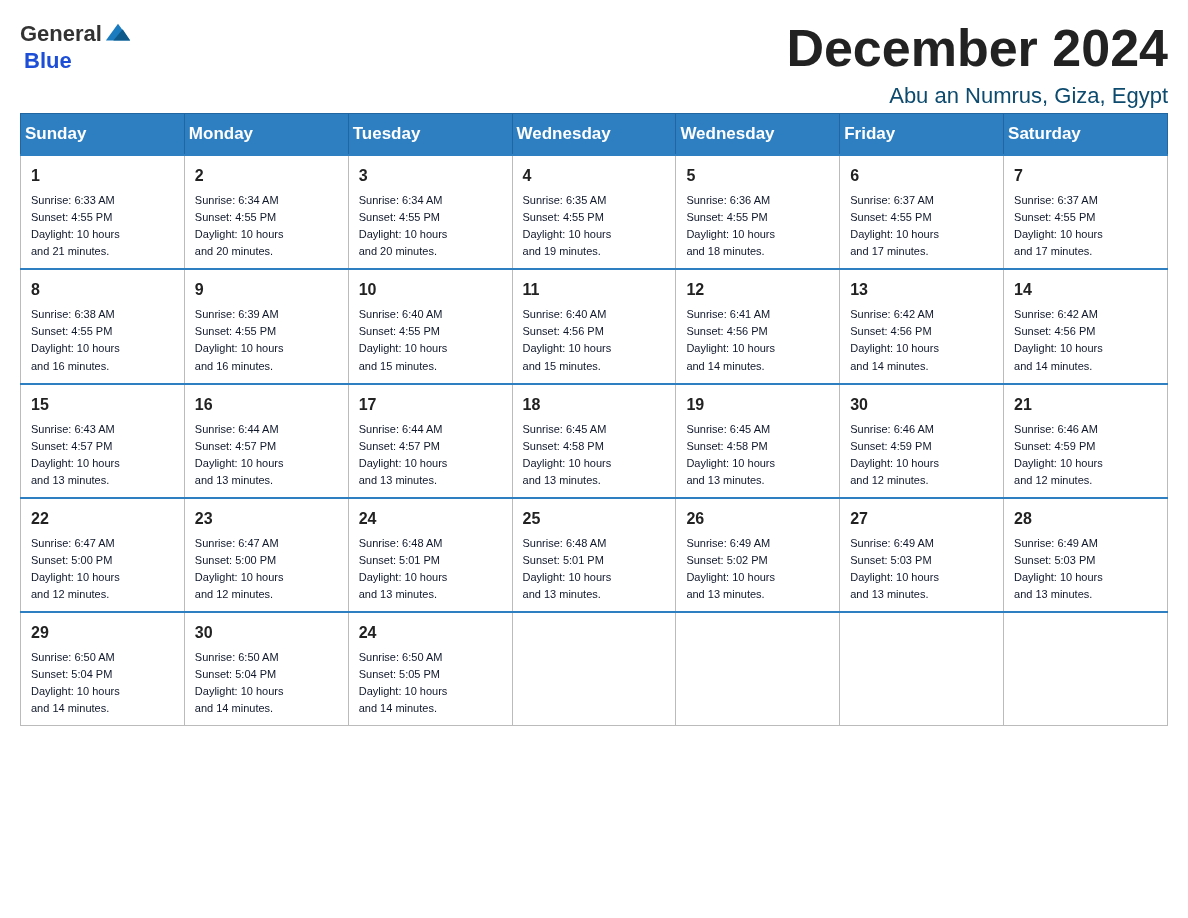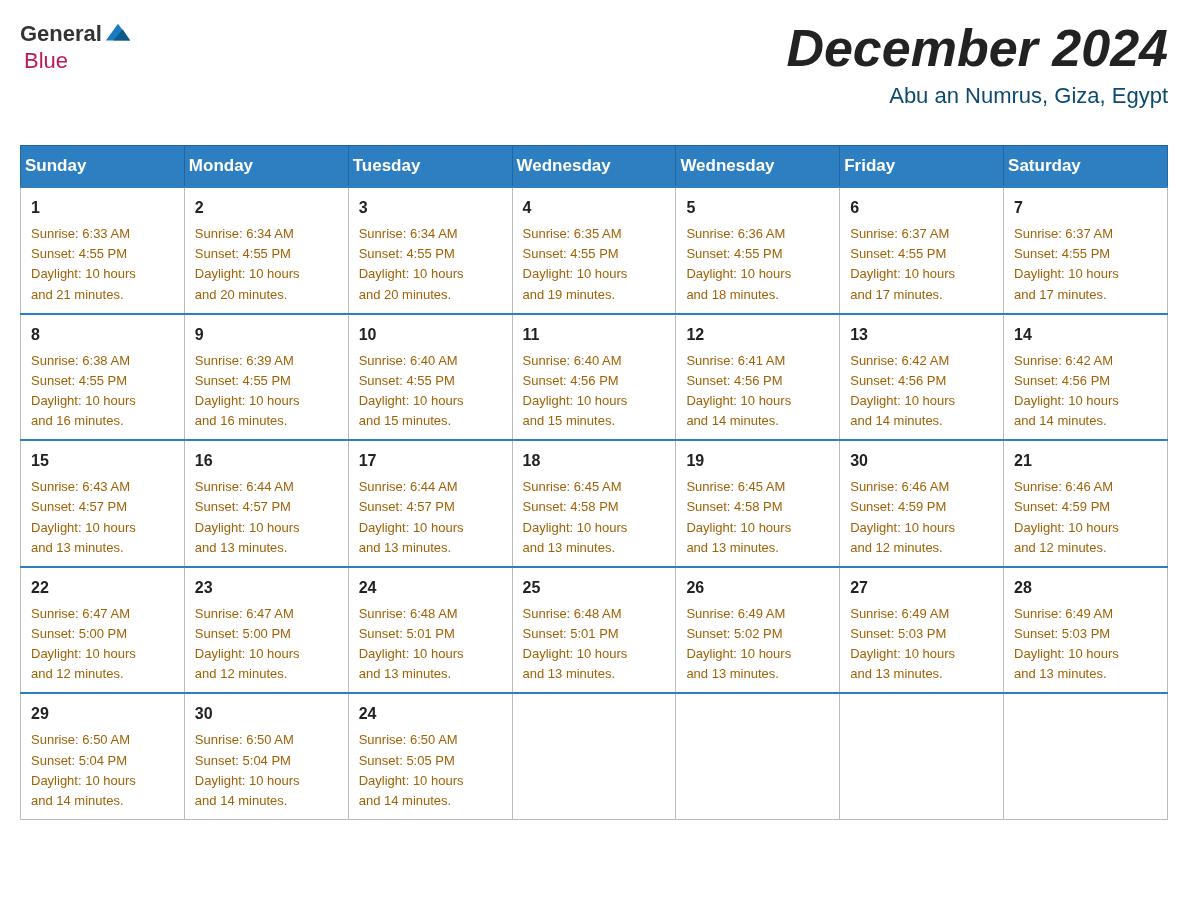--- a/index.html
+++ b/index.html
@@ -7,31 +7,31 @@
       font-family: Arial, sans-serif;
       background: #fff;
       width: 1188px;
       min-height: 918px;
       padding: 20px;
     }
     .header {
       display: flex;
       justify-content: space-between;
       align-items: flex-start;
-      margin-bottom: 36px;
+      margin-bottom: 4px;
     }
     .logo-text-general {
       font-size: 22px;
       font-weight: bold;
       color: #333;
     }
     .logo-text-blue {
       font-size: 22px;
-      font-weight: normal;
-      color: #be185d;
+      font-weight: bold;
+      color: #1d4ed8;
     }
     .logo-icon {
       width: 28px;
       height: 28px;
       margin-left: 2px;
     }
     .logo-wrapper {
       display: flex;
       flex-direction: column;
     }
@@ -40,21 +40,20 @@
       align-items: center;
     }
     .title-section {
       text-align: right;
     }
     .month-title {
       font-size: 52px;
       font-weight: bold;
       color: #222;
       line-height: 1.1;
-      font-style: italic;
     }
     .location {
       font-size: 22px;
       color: #0c4a6e;
       margin-top: 6px;
     }
     .calendar {
       width: 100%;
       border-collapse: collapse;
       border: 1px solid #999;
@@ -79,22 +78,22 @@
       line-height: 1.5;
     }
     .day-number {
       font-size: 16px;
       font-weight: bold;
       color: #222;
       display: block;
       margin-bottom: 4px;
     }
     .day-info {
-      font-size: 13px;
-      color: #a16207;
+      font-size: 11px;
+      color: #0f172a;
       line-height: 1.55;
     }
     .calendar tr td {
       border-top: 2px solid #2e7fc1;
     }
     .calendar tbody tr:first-child td {
       border-top: 2px solid #2e7fc1;
     }
     .empty-cell {
       background: #fff;

